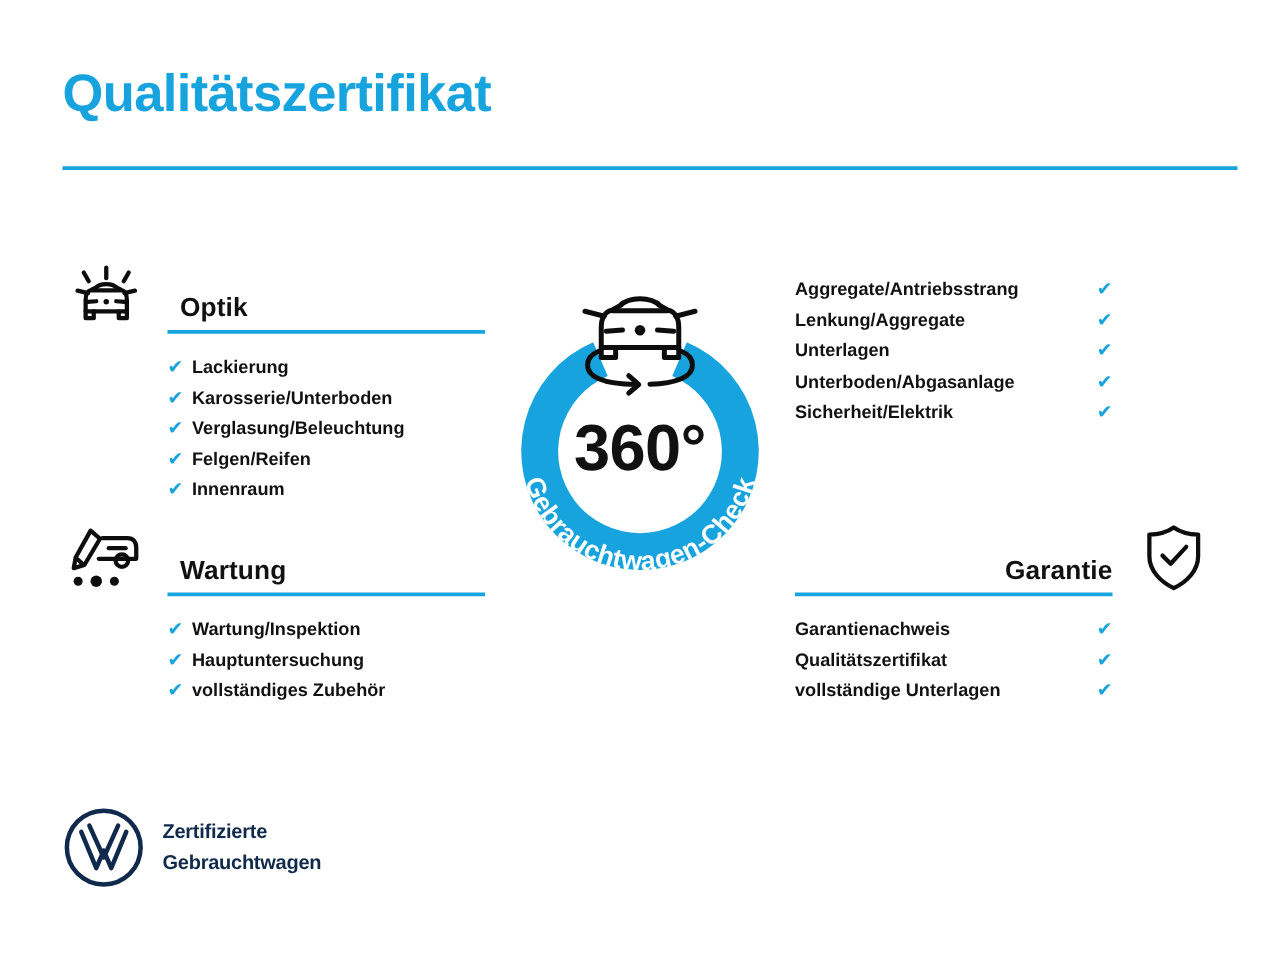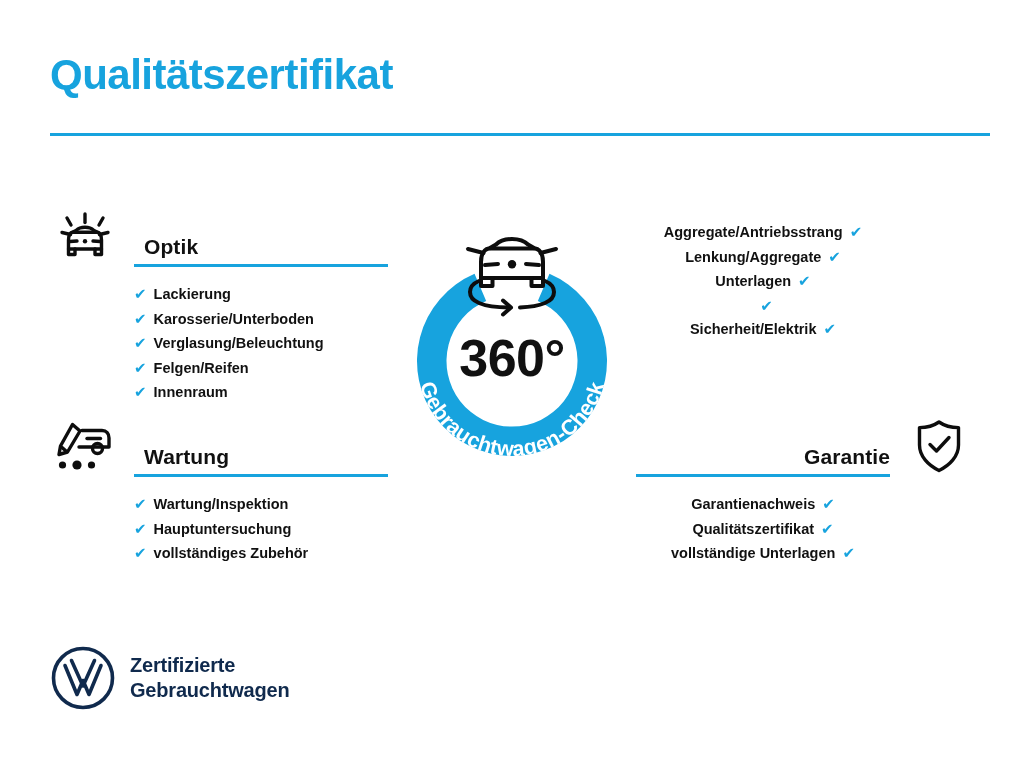--- a/index.html
+++ b/index.html
@@ -100,21 +100,21 @@
     align-items: baseline;
     font-size: 14.5px;
     font-weight: 600;
     color: #111111;
     line-height: 23.5px;
     white-space: nowrap;
   }
   .left .q-list  { padding-left: 86px; }
   .left .q-list li { justify-content: flex-start; }
   .right .q-list { padding-right: 86px; }
-  .right .q-list li { justify-content: center; }
+  .right .q-list li { justify-content: space-between; }
 
   .chk {
     color: #17A3DE;
     font-size: 15px;
     font-weight: 700;
     line-height: 23.5px;
   }
   .left .chk  { margin-right: 7px; }
   .right .chk { margin-left: 7px; }
 
@@ -133,21 +133,21 @@
     position: absolute;
     left: 50px;
     top: 645px;
     display: flex;
     align-items: center;
   }
   #vw-mark { width: 66px; height: 66px; }
   #vw-wordmark {
     margin-left: 14px;
     color: #102A4D;
-    font-size: 20px;
+    font-size: 16px;
     font-weight: 700;
     line-height: 25px;
     letter-spacing: -0.2px;
   }
   #vw-wordmark div { white-space: nowrap; }
 </style>
 </head>
 <body>
 
 <div id="page-title">Qualitätszertifikat</div>
@@ -243,20 +243,21 @@
       </li>
     <li>
         <span>Lenkung/Aggregate</span>
         <span class="chk">✔</span>
       </li>
     <li>
         <span>Unterlagen</span>
         <span class="chk">✔</span>
       </li>
     <li>
+        <span>Unterboden/Abgasanlage</span>
         <span class="chk">✔</span>
       </li>
     <li>
         <span>Sicherheit/Elektrik</span>
         <span class="chk">✔</span>
       </li>
   </ul>
 </div>
 
 <div class="quadrant right q-garantie">

